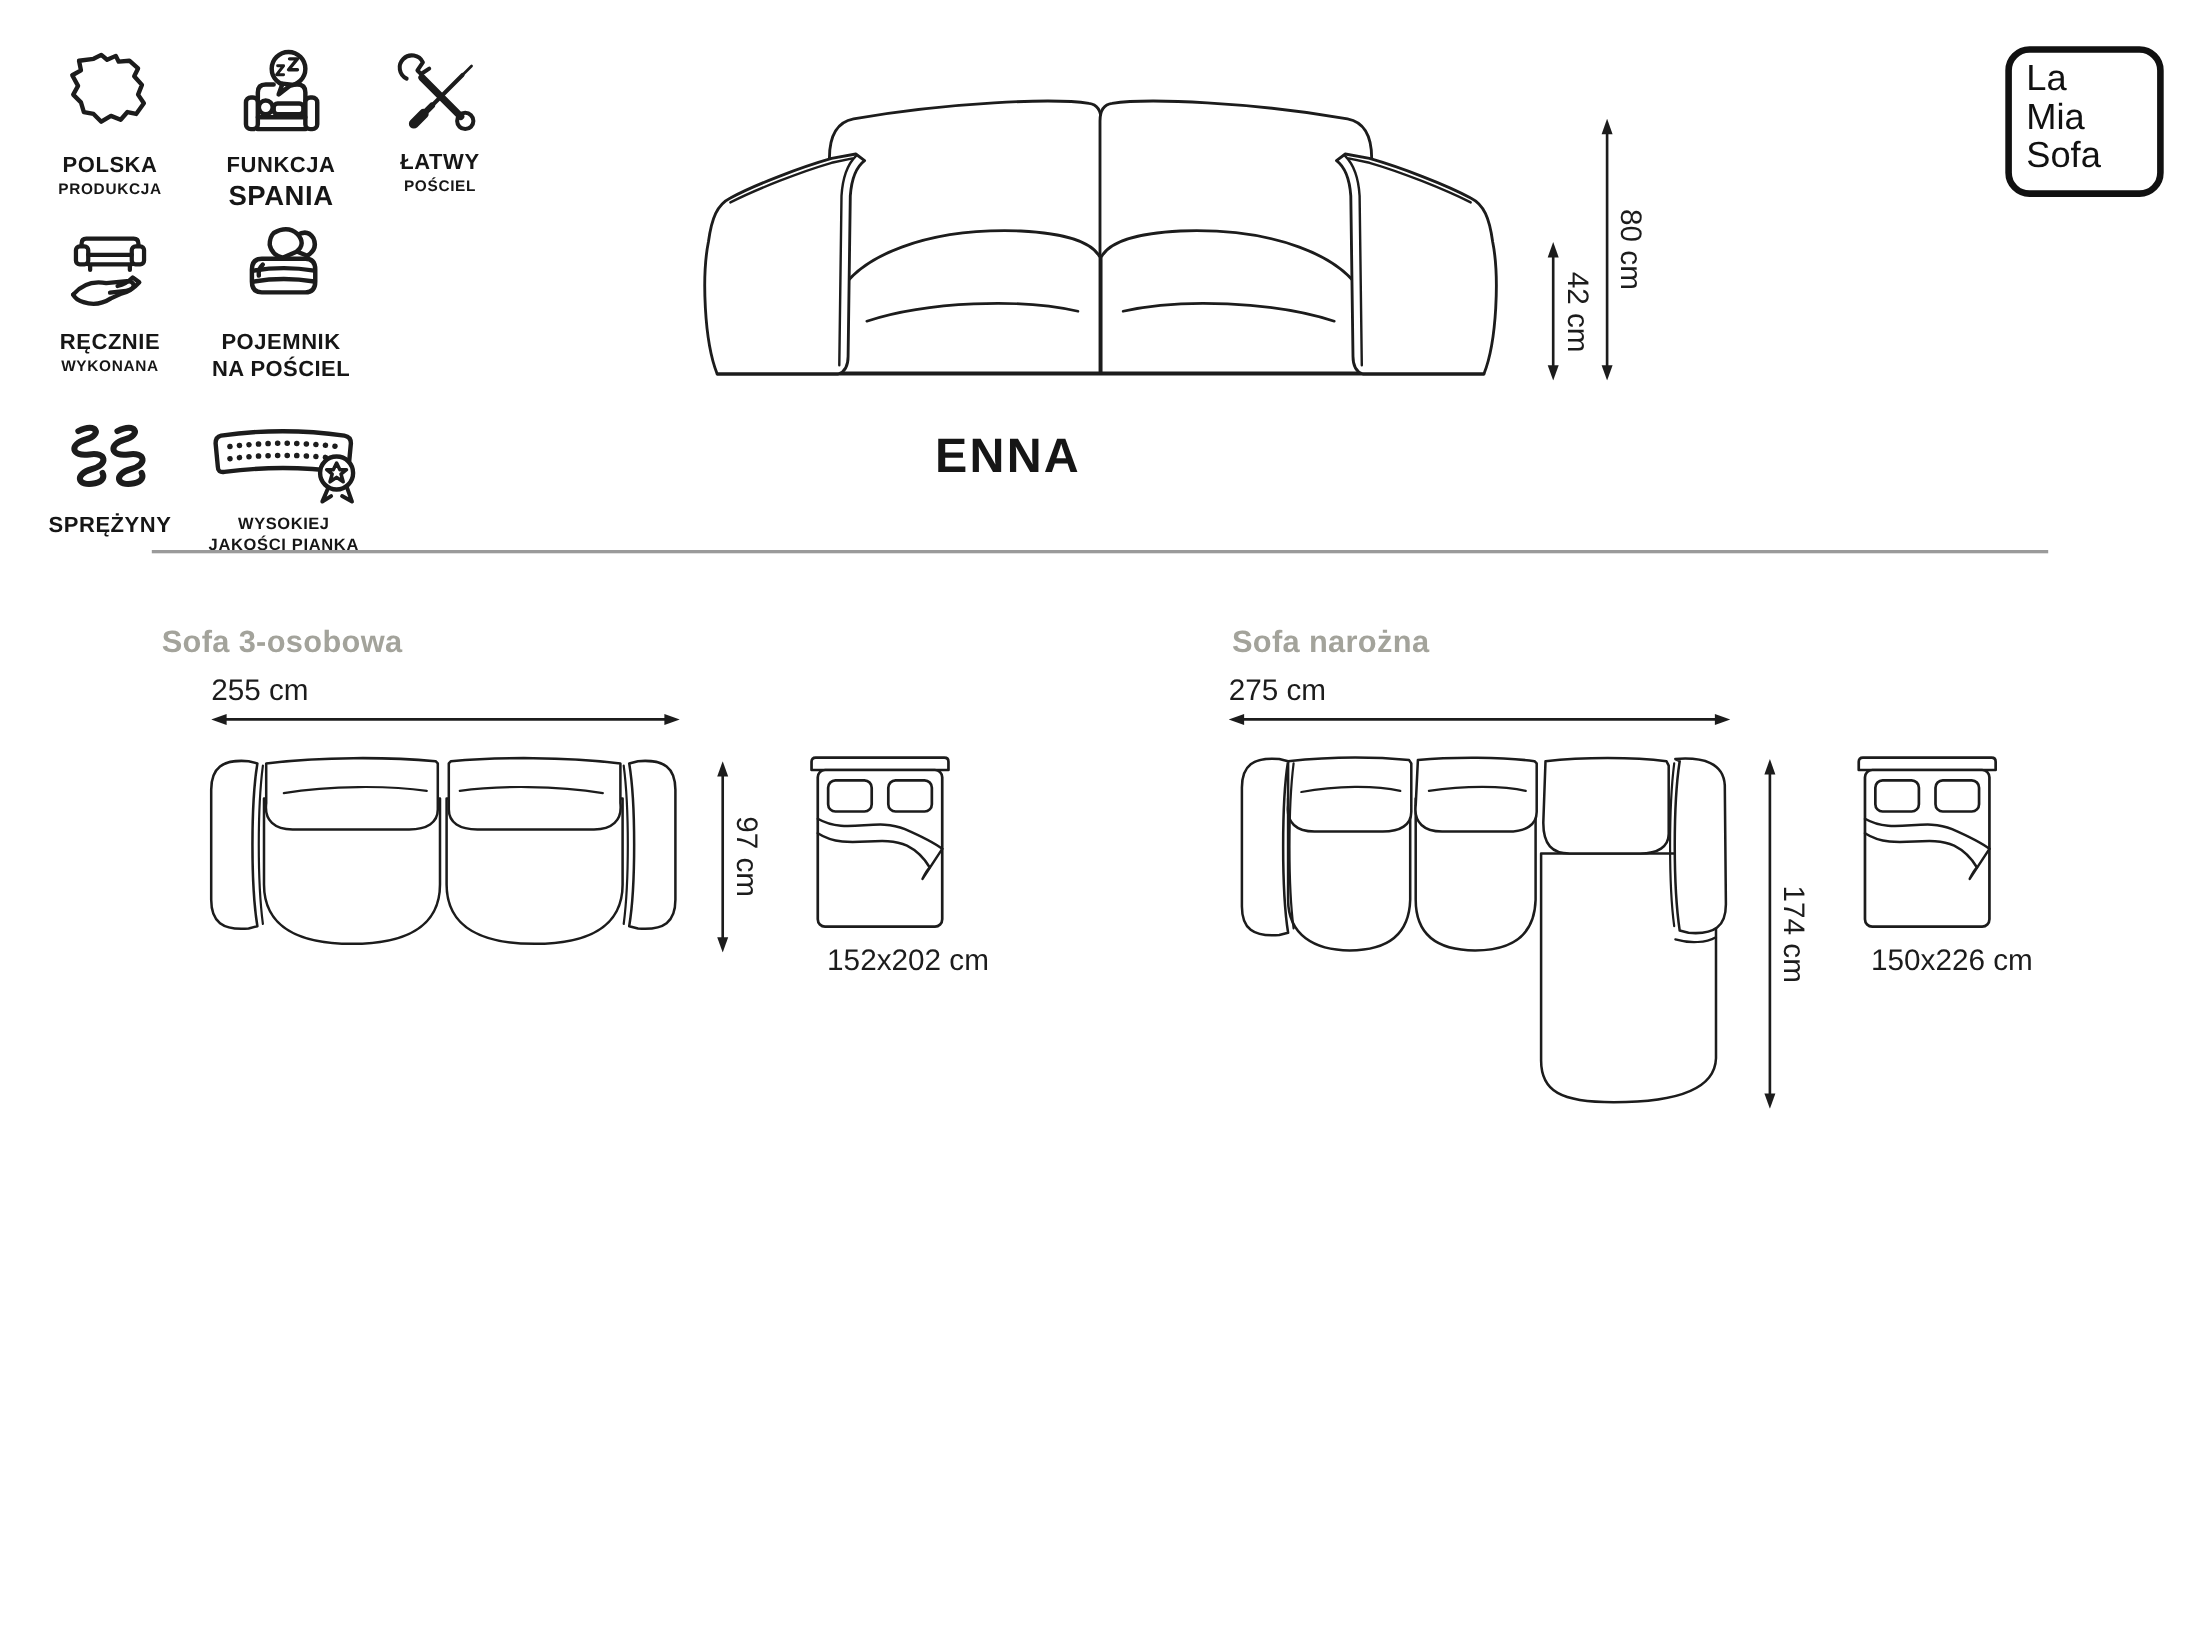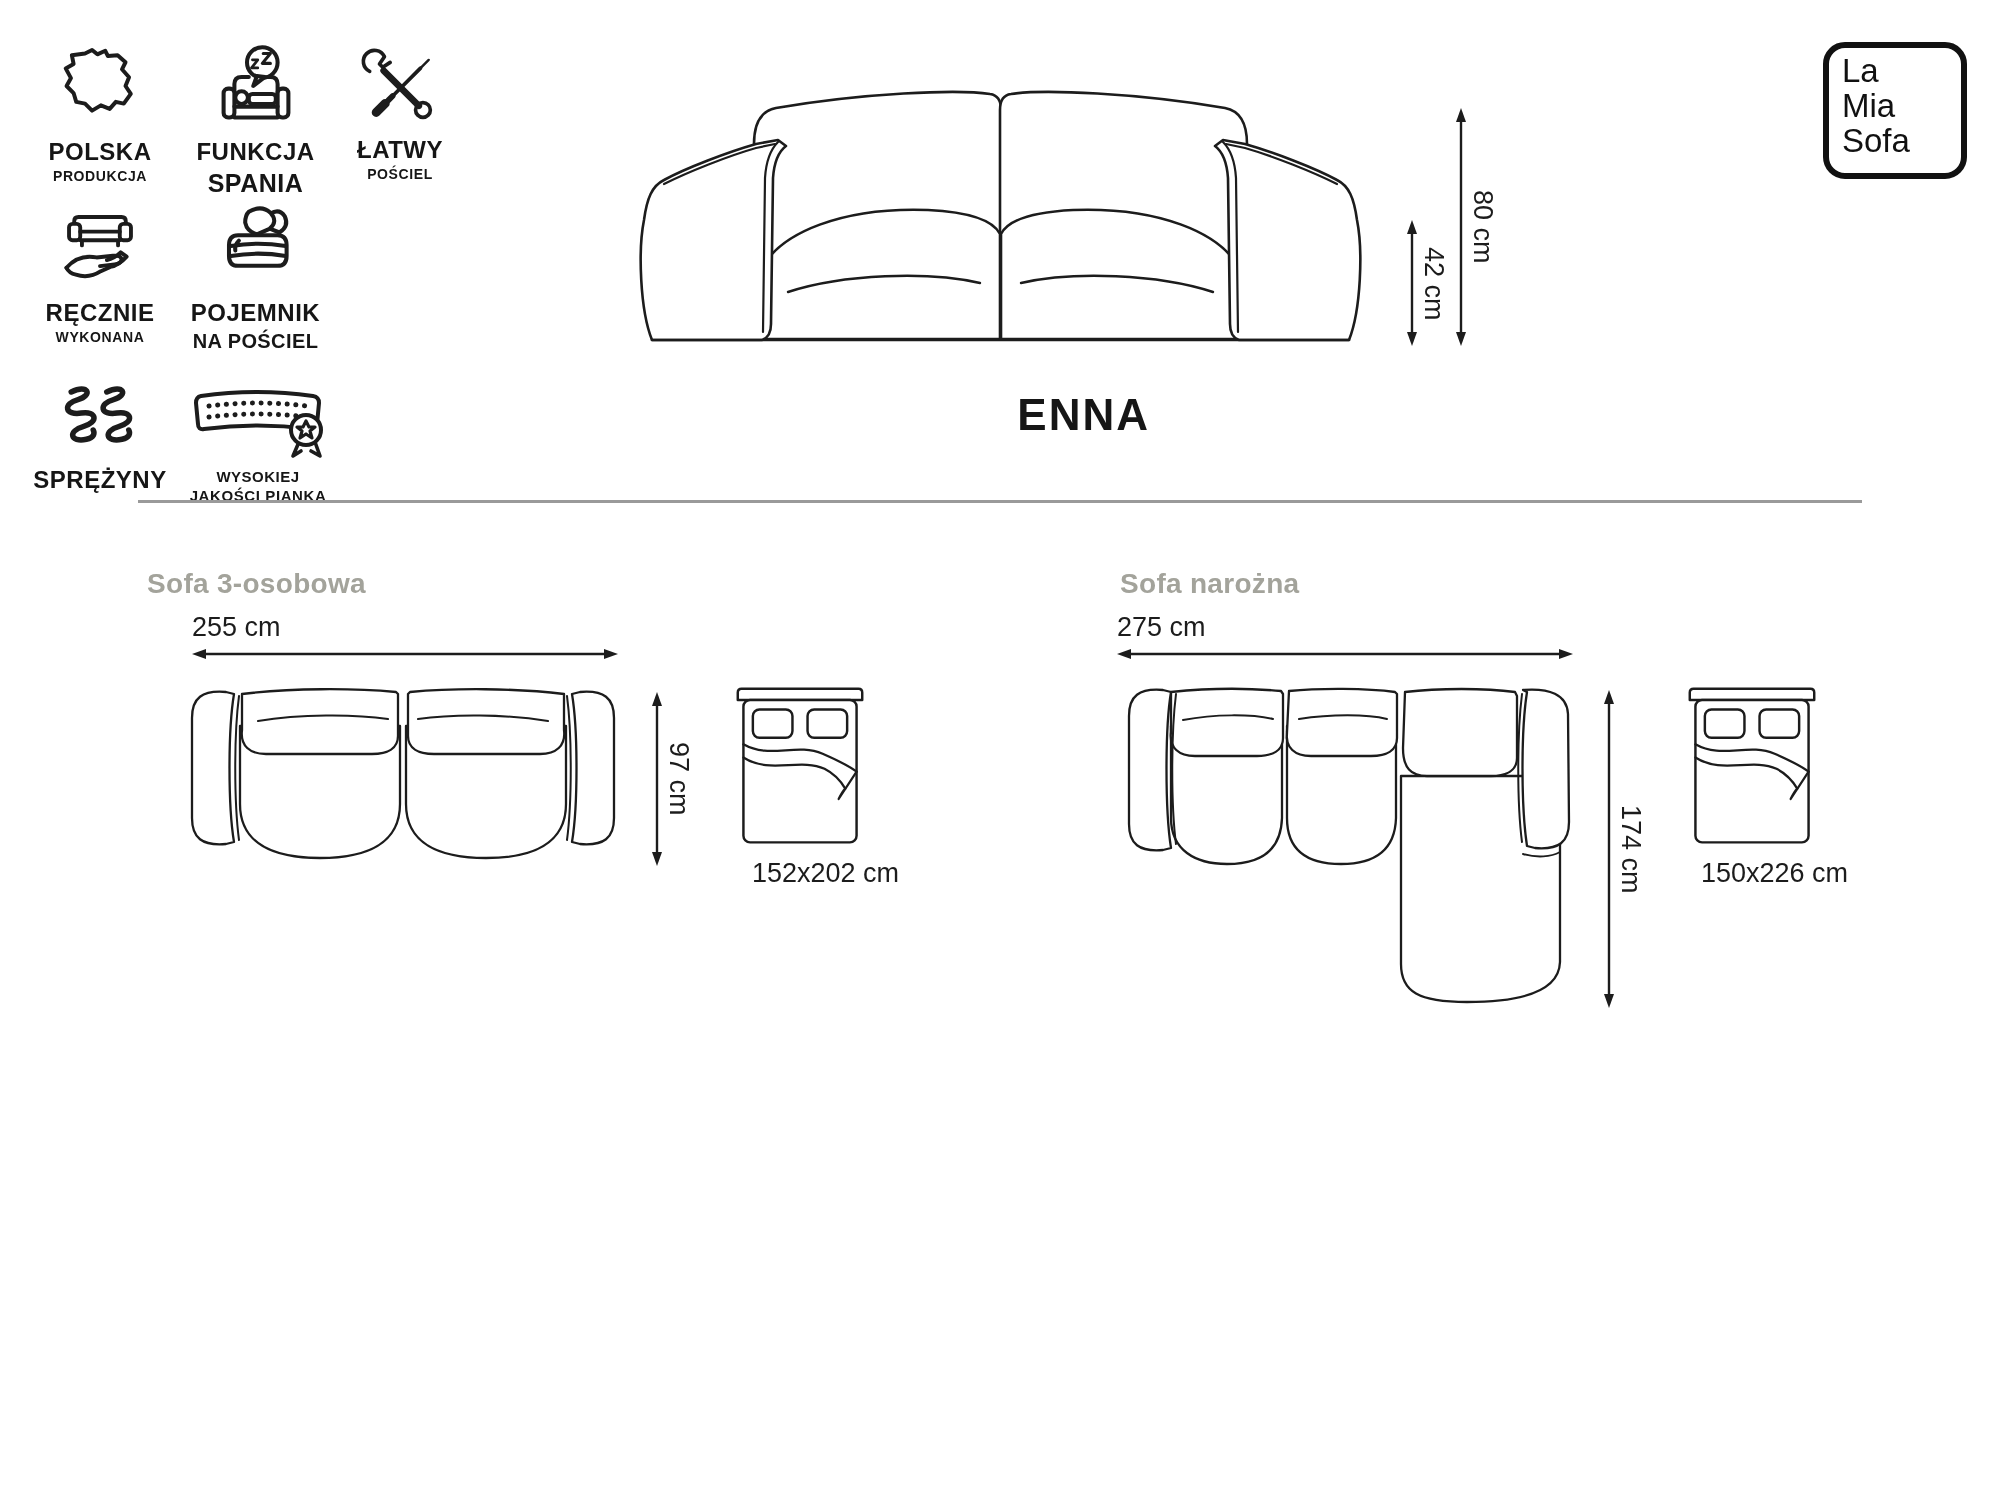--- a/index.html
+++ b/index.html
@@ -1,38 +1,38 @@
 <!DOCTYPE html>
 <html><head>
 <meta charset="utf-8">
 <style>
   html,body{margin:0;padding:0;}
   body{width:2000px;height:1500px;background:#ffffff;position:relative;overflow:hidden;
        font-family:"Liberation Sans","DejaVu Sans",sans-serif;color:#1c1c1c;}
   .abs{position:absolute;}
   
   .feature{display:flex;flex-direction:column;align-items:center;text-align:center;}
-  .feat-l1{font-size:24px;font-weight:700;letter-spacing:.5px;color:#161616;line-height:1.2;}
+  .feat-l1{font-size:20px;font-weight:700;letter-spacing:.5px;color:#161616;line-height:1.2;}
   .feat-l2{font-size:14px;font-weight:700;letter-spacing:.6px;color:#161616;line-height:1.35;}
   .feat-l2.big{font-size:25px;letter-spacing:.5px;}
   .feat-l2.mid{font-size:20px;letter-spacing:.4px;}
   .feat-l1.sm,.feat-l2.sm{font-size:15px;}
   .icon-wrap{display:flex;align-items:flex-end;justify-content:center;margin-bottom:8px;}
   svg .ln{stroke:#1c1c1c;fill:none;stroke-width:4.5;stroke-linecap:round;stroke-linejoin:round;}
   svg .lnF{stroke:#1c1c1c;fill:#ffffff;stroke-width:4.5;stroke-linejoin:round;}
   svg .dln{stroke:#1c1c1c;fill:none;stroke-linecap:round;stroke-linejoin:round;}
   svg .dfw{stroke:#1c1c1c;fill:#ffffff;stroke-linejoin:round;}
   svg .arrowln{stroke:#1c1c1c;stroke-width:2.4;}
   svg .arrowhd{fill:#1c1c1c;stroke:none;}
   
   .logo{border:6px solid #111;border-radius:22px;width:119px;height:119px;
         padding:6px 0 0 13px;box-sizing:content-box;}
   .logo div{font-size:33px;font-weight:400;line-height:1.06;color:#111;letter-spacing:0;}
   
-  .product-title{font-size:44px;font-weight:700;letter-spacing:2px;text-align:right;color:#161616;}
+  .product-title{font-size:44px;font-weight:700;letter-spacing:2px;text-align:left;color:#161616;}
   .section-title{font-size:28px;font-weight:600;color:#a3a39b;letter-spacing:.3px;}
   .dim-label{font-size:27px;font-weight:500;color:#1c1c1c;white-space:nowrap;}
   .dim-label-h{text-align:left;}
   .dim-label-v{writing-mode:vertical-rl;display:flex;align-items:center;justify-content:center;}
   .bed-caption{font-size:27px;font-weight:500;color:#1c1c1c;text-align:right;white-space:nowrap;}
   .divider{background:#9a9a9a;height:3px;}
 </style>
 </head>
 <body>
 

